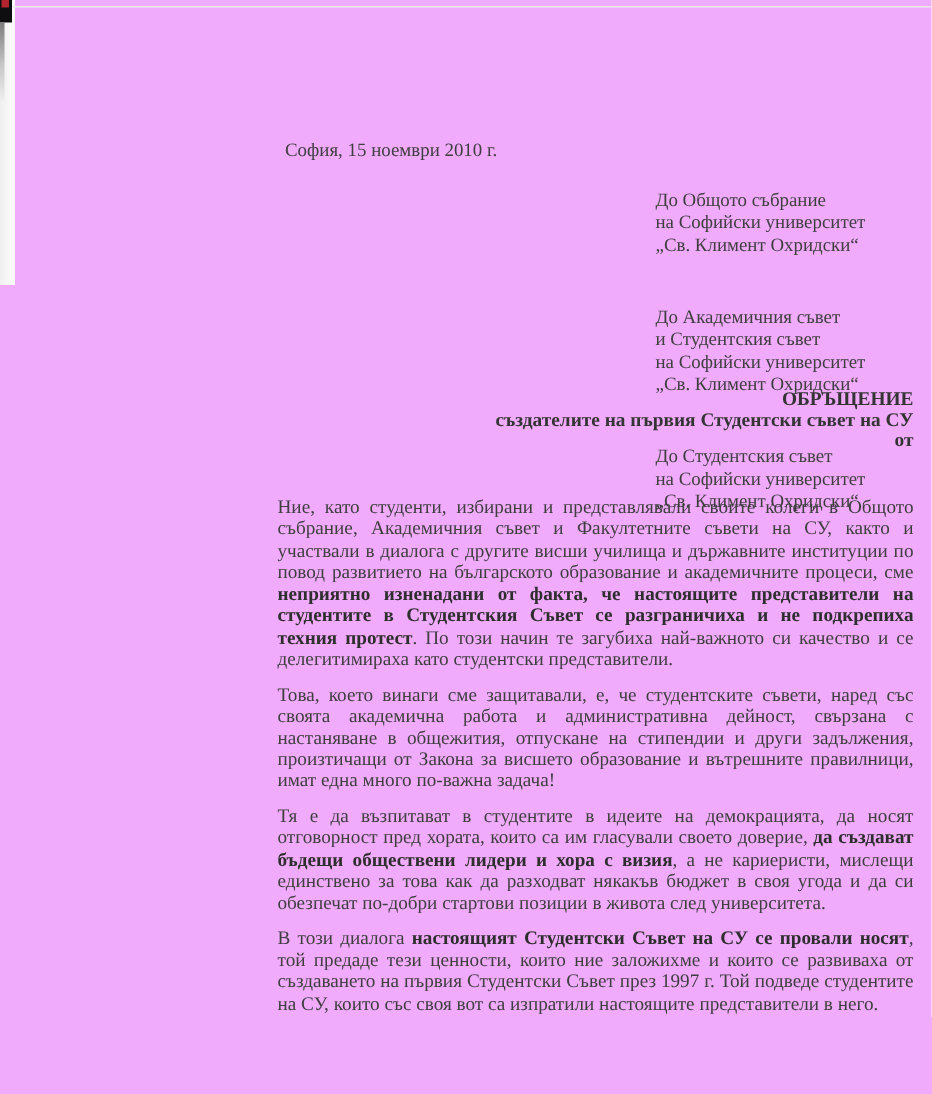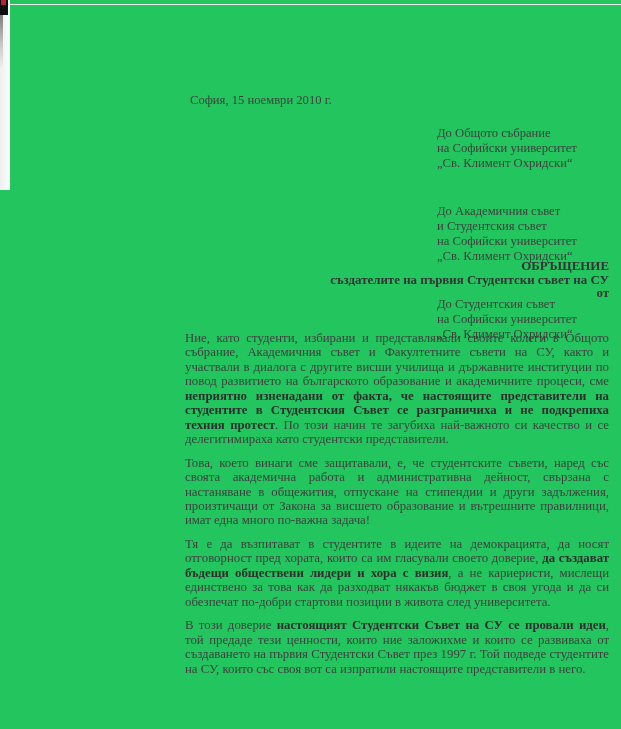--- a/index.html
+++ b/index.html
@@ -4,21 +4,21 @@
 <style>
   html, body {
     margin: 0;
     padding: 0;
     background: #ffffff;
   }
   .page {
     position: relative;
     width: 621px;
     height: 729px;
-    background: #22c55e;
+    background: #f0abfc;
     font-family: "Liberation Serif", "DejaVu Serif", serif;
     color: #3f3f3f;
     overflow: hidden;
   }
   
   .artifact-shade {
     position: absolute;
     left: 0; top: 0;
     width: 10px; height: 190px;
     background: linear-gradient(to right, #efefef, #fdfdfd);
@@ -121,16 +121,16 @@
   <div class="letter-title">
     <div>ОБРЪЩЕНИЕ</div>
     <div>създателите на първия Студентски съвет на СУ</div>
     <div>от</div>
   </div>
 
   <div class="letter-body" id="body-paragraphs">
       <p class="para"><span>Ние, като студенти, избирани и представлявали своите колеги в Общото събрание, Академичния съвет и Факултетните съвети на СУ, както и участвали в диалога с другите висши училища и държавните институции по повод развитието на българското образование и академичните процеси, сме </span><span class="b">неприятно изненадани от факта, че настоящите представители на студентите в Студентския Съвет се разграничиха и не подкрепиха техния протест</span><span>. По този начин те загубиха най-важното си качество и се делегитимираха като студентски представители.</span></p>
       <p class="para"><span>Това, което винаги сме защитавали, е, че студентските съвети, наред със своята академична работа и административна дейност, свързана с настаняване в общежития, отпускане на стипендии и други задължения, произтичащи от Закона за висшето образование и вътрешните правилници, имат една много по-важна задача!</span></p>
       <p class="para"><span>Тя е да възпитават в студентите в идеите на демокрацията, да носят отговорност пред хората, които са им гласували своето доверие, </span><span class="b">да създават бъдещи обществени лидери и хора с визия</span><span>, а не кариеристи, мислещи единствено за това как да разходват някакъв бюджет в своя угода и да си обезпечат по-добри стартови позиции в живота след университета.</span></p>
-      <p class="para"><span>В този доверие </span><span class="b">настоящият Студентски Съвет на СУ се провали идеи</span><span>, той предаде тези ценности, които ние заложихме и които се развиваха от създаването на първия Студентски Съвет през 1997 г. Той подведе студентите на СУ, които със своя вот са изпратили настоящите представители в него.</span></p>
+      <p class="para"><span>В този диалога </span><span class="b">настоящият Студентски Съвет на СУ се провали носят</span><span>, той предаде тези ценности, които ние заложихме и които се развиваха от създаването на първия Студентски Съвет през 1997 г. Той подведе студентите на СУ, които със своя вот са изпратили настоящите представители в него.</span></p>
     </div>
 
 </div>
 
 </body></html>

